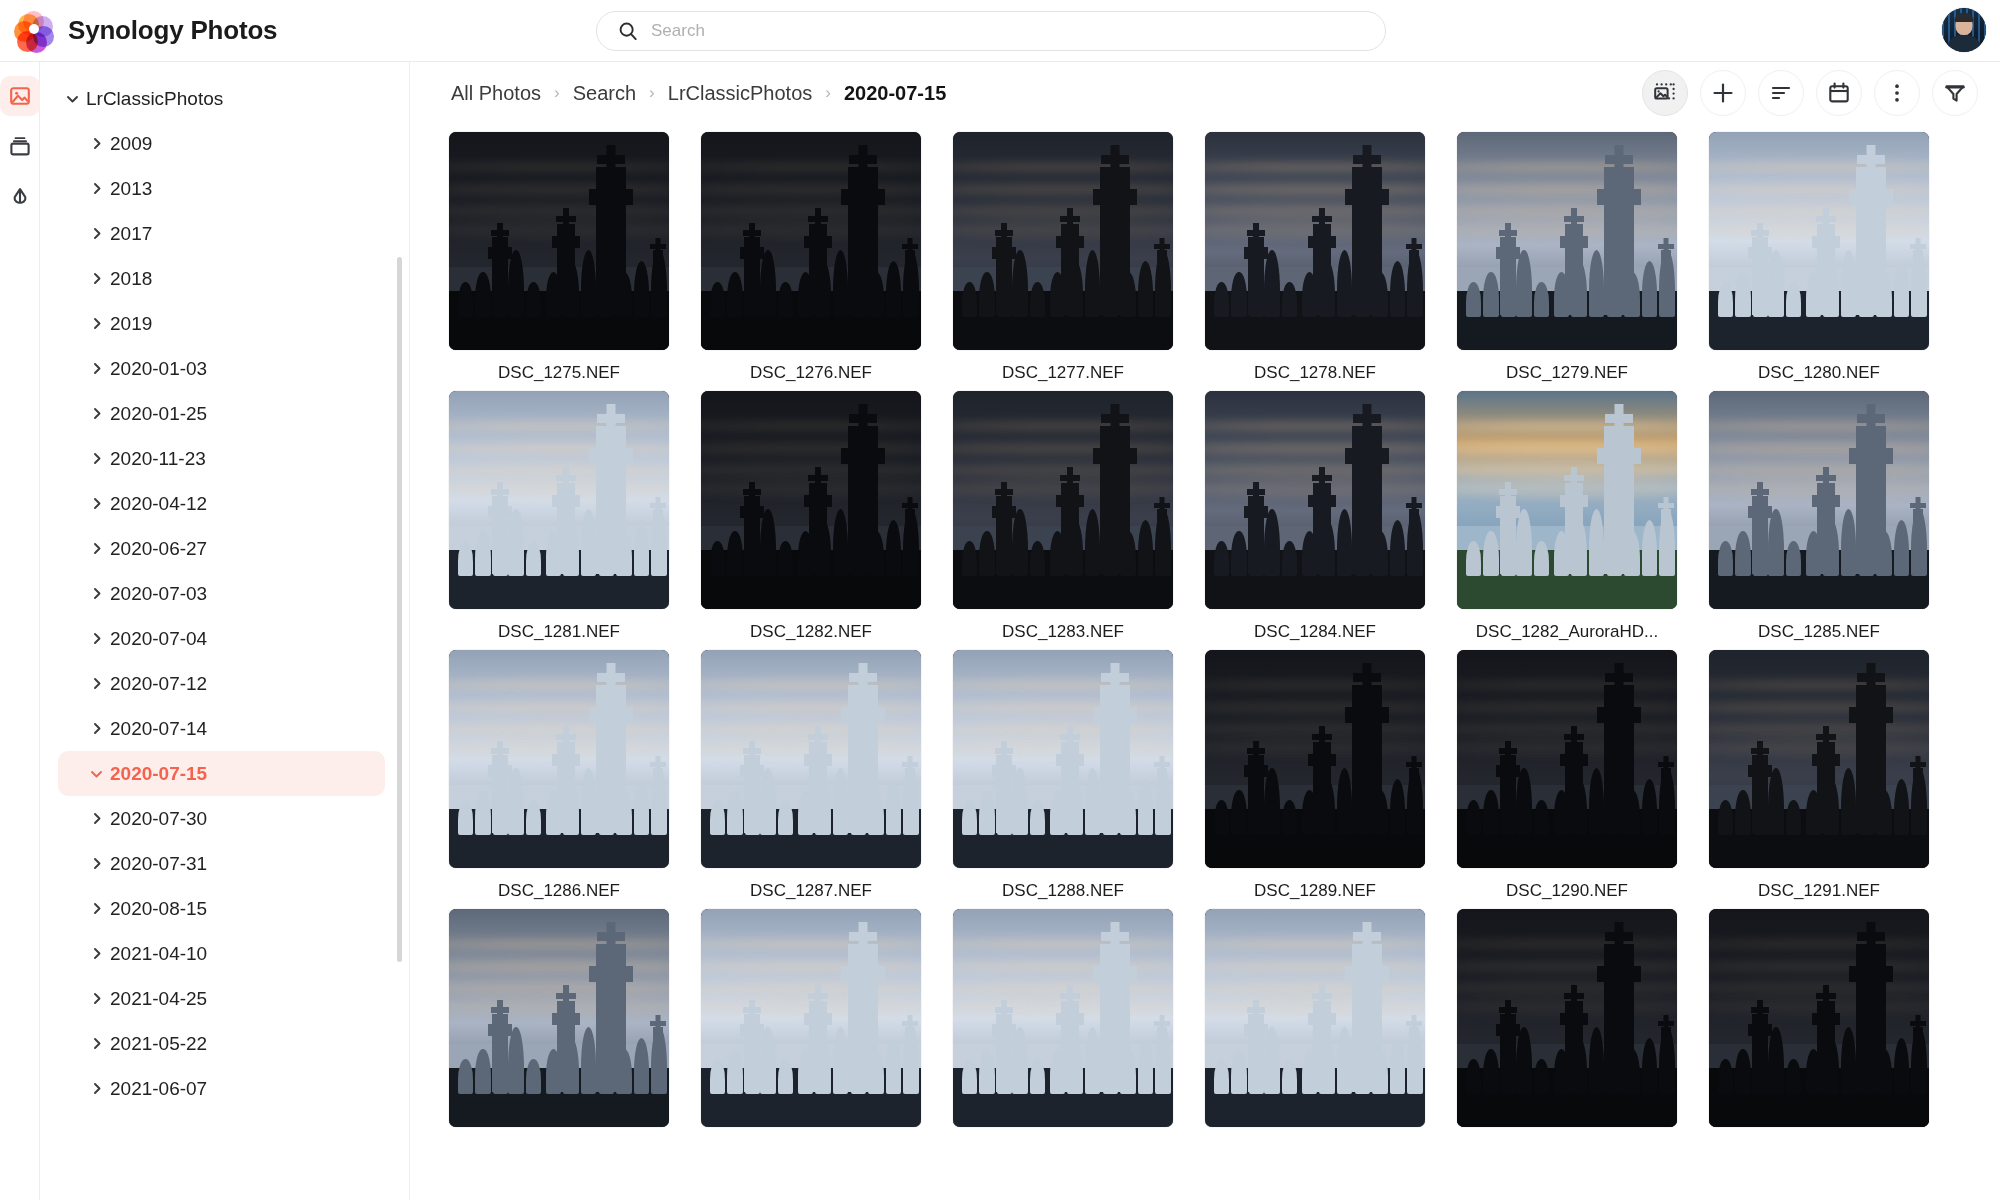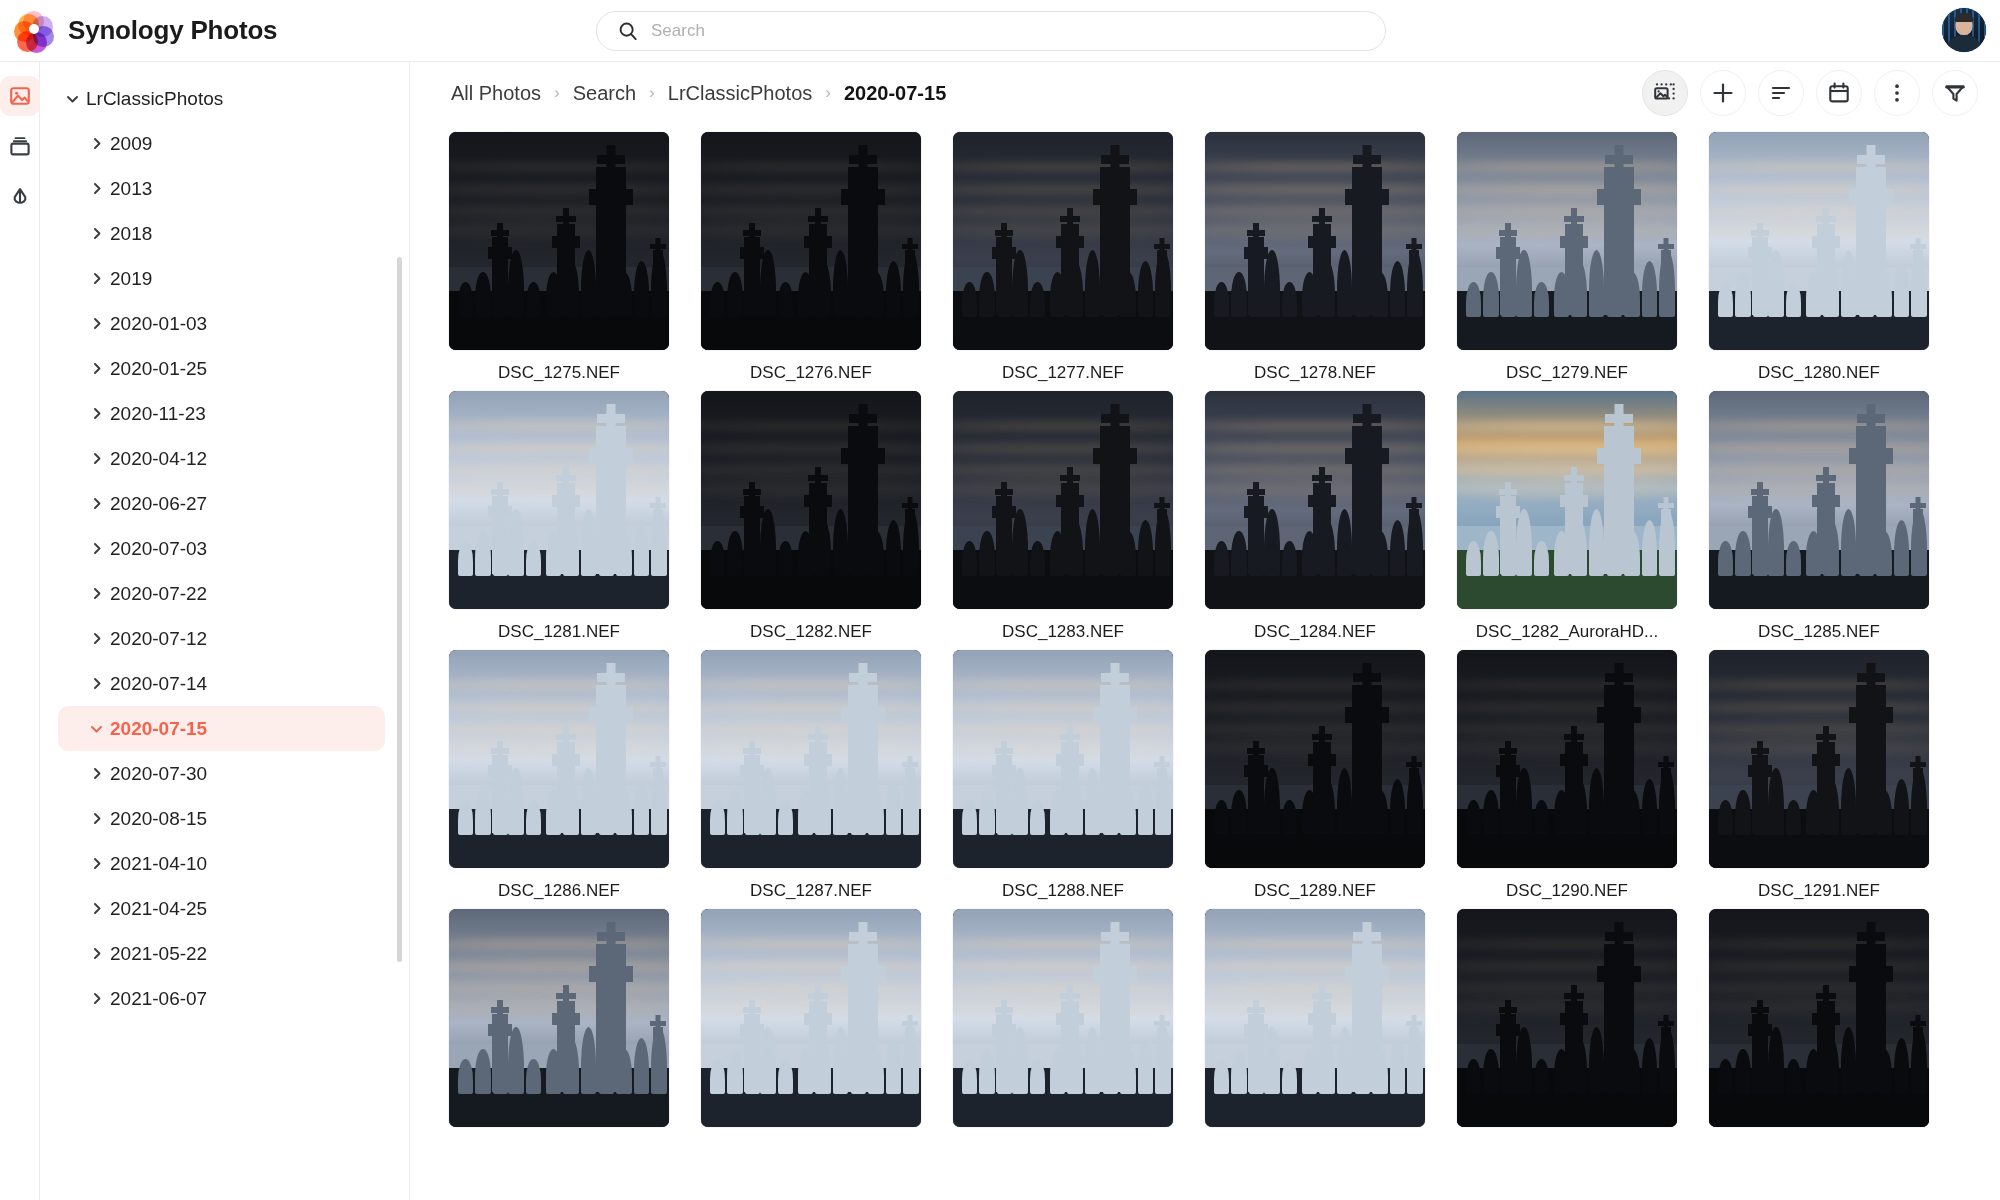--- a/index.html
+++ b/index.html
@@ -301,20 +301,28 @@
           </svg>
         </span>
         <span class="lbl">2013</span>
       </div>
       <div class="node lvl2">
         <span class="chev">
           <svg width="19" height="19" viewBox="0 0 19 19">
             <path d="M8 5 L12.5 9.5 L8 14" fill="none" stroke="#3b3b3b" stroke-width="1.9" stroke-linecap="round" stroke-linejoin="round"></path>
           </svg>
         </span>
+        <span class="lbl">2017</span>
+      </div>
+      <div class="node lvl2">
+        <span class="chev">
+          <svg width="19" height="19" viewBox="0 0 19 19">
+            <path d="M8 5 L12.5 9.5 L8 14" fill="none" stroke="#3b3b3b" stroke-width="1.9" stroke-linecap="round" stroke-linejoin="round"></path>
+          </svg>
+        </span>
         <span class="lbl">2018</span>
       </div>
       <div class="node lvl2">
         <span class="chev">
           <svg width="19" height="19" viewBox="0 0 19 19">
             <path d="M8 5 L12.5 9.5 L8 14" fill="none" stroke="#3b3b3b" stroke-width="1.9" stroke-linecap="round" stroke-linejoin="round"></path>
           </svg>
         </span>
         <span class="lbl">2019</span>
       </div>
@@ -365,21 +373,21 @@
           </svg>
         </span>
         <span class="lbl">2020-07-03</span>
       </div>
       <div class="node lvl2">
         <span class="chev">
           <svg width="19" height="19" viewBox="0 0 19 19">
             <path d="M8 5 L12.5 9.5 L8 14" fill="none" stroke="#3b3b3b" stroke-width="1.9" stroke-linecap="round" stroke-linejoin="round"></path>
           </svg>
         </span>
-        <span class="lbl">2020-07-22</span>
+        <span class="lbl">2020-07-04</span>
       </div>
       <div class="node lvl2">
         <span class="chev">
           <svg width="19" height="19" viewBox="0 0 19 19">
             <path d="M8 5 L12.5 9.5 L8 14" fill="none" stroke="#3b3b3b" stroke-width="1.9" stroke-linecap="round" stroke-linejoin="round"></path>
           </svg>
         </span>
         <span class="lbl">2020-07-12</span>
       </div>
       <div class="node lvl2">
@@ -398,20 +406,28 @@
         </span>
         <span class="lbl">2020-07-15</span>
       </div>
       <div class="node lvl2">
         <span class="chev">
           <svg width="19" height="19" viewBox="0 0 19 19">
             <path d="M8 5 L12.5 9.5 L8 14" fill="none" stroke="#3b3b3b" stroke-width="1.9" stroke-linecap="round" stroke-linejoin="round"></path>
           </svg>
         </span>
         <span class="lbl">2020-07-30</span>
+      </div>
+      <div class="node lvl2">
+        <span class="chev">
+          <svg width="19" height="19" viewBox="0 0 19 19">
+            <path d="M8 5 L12.5 9.5 L8 14" fill="none" stroke="#3b3b3b" stroke-width="1.9" stroke-linecap="round" stroke-linejoin="round"></path>
+          </svg>
+        </span>
+        <span class="lbl">2020-07-31</span>
       </div>
       <div class="node lvl2">
         <span class="chev">
           <svg width="19" height="19" viewBox="0 0 19 19">
             <path d="M8 5 L12.5 9.5 L8 14" fill="none" stroke="#3b3b3b" stroke-width="1.9" stroke-linecap="round" stroke-linejoin="round"></path>
           </svg>
         </span>
         <span class="lbl">2020-08-15</span>
       </div>
       <div class="node lvl2">

